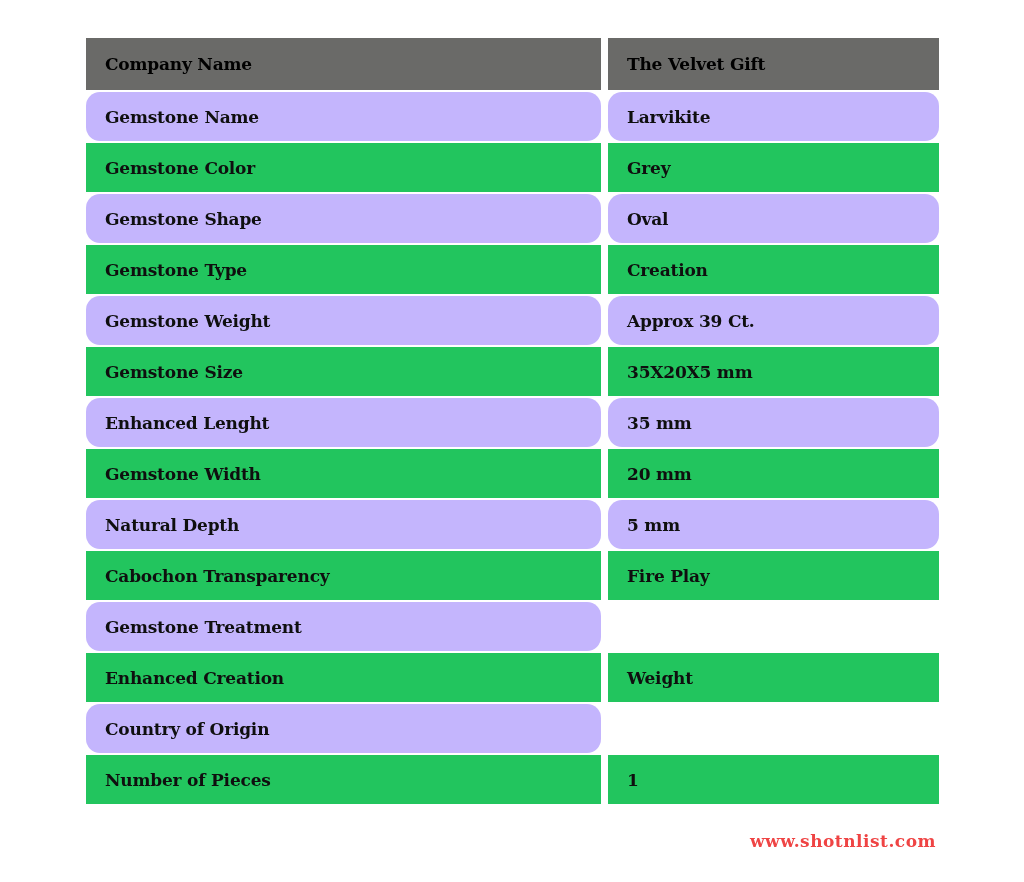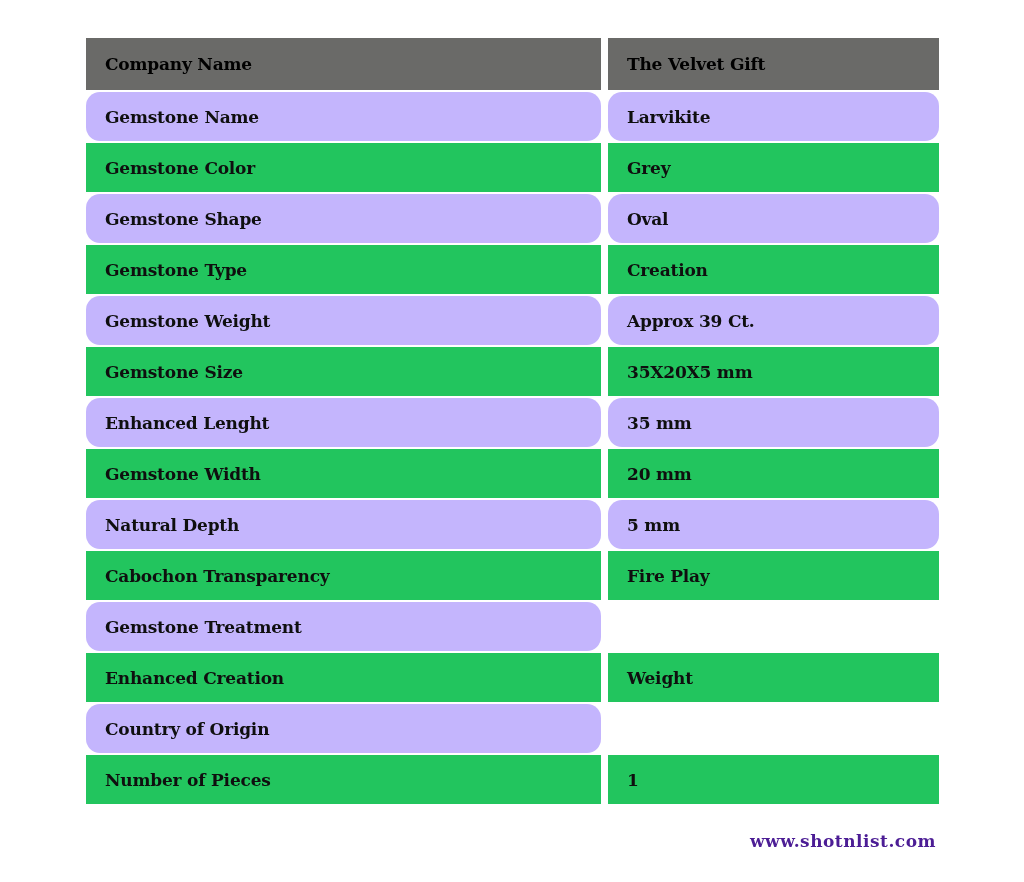--- a/index.html
+++ b/index.html
@@ -40,21 +40,21 @@
     color: #000000;
   }
   .row.striped .cell { background: #c4b5fd; border-radius: 14px; }
   .row.plain  .cell { background: #22c55e; }
   .watermark {
     position: absolute;
     top: 831px;
     right: 88px;
     font-size: 17px;
     font-weight: 700;
-    color: #4c1d95;
+    color: #ef4444;
     letter-spacing: 0.5px;
   }
 </style>
 </head>
 <body>
 
 <div class="spec-table">
   <div class="row header">
     <div class="cell label">Company Name</div>
     <div class="cell value">The Velvet Gift</div>

